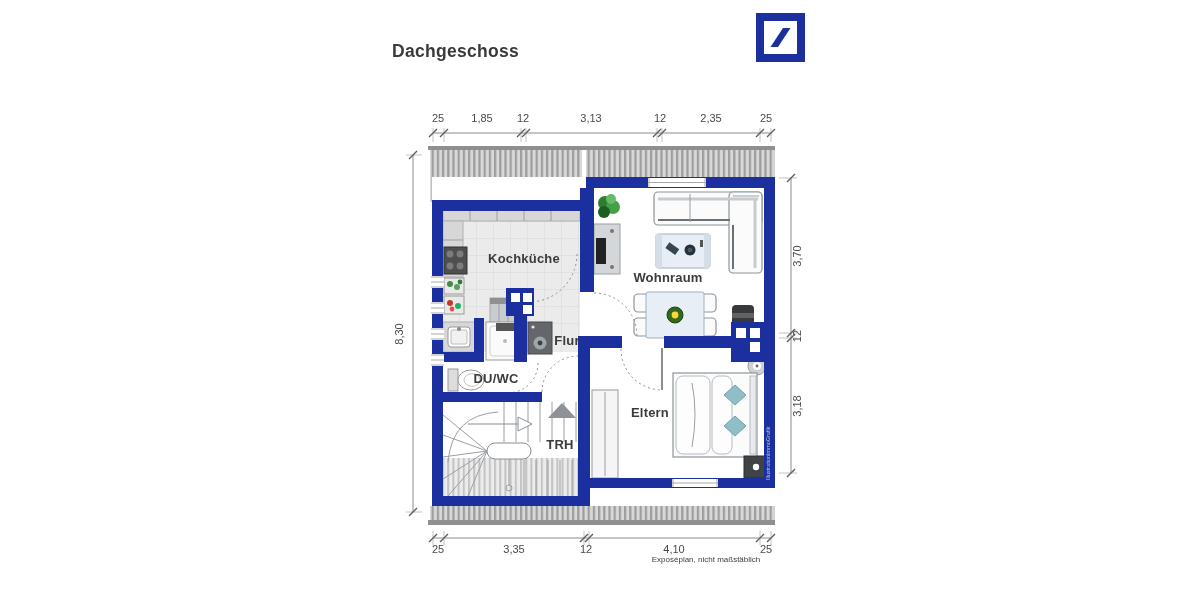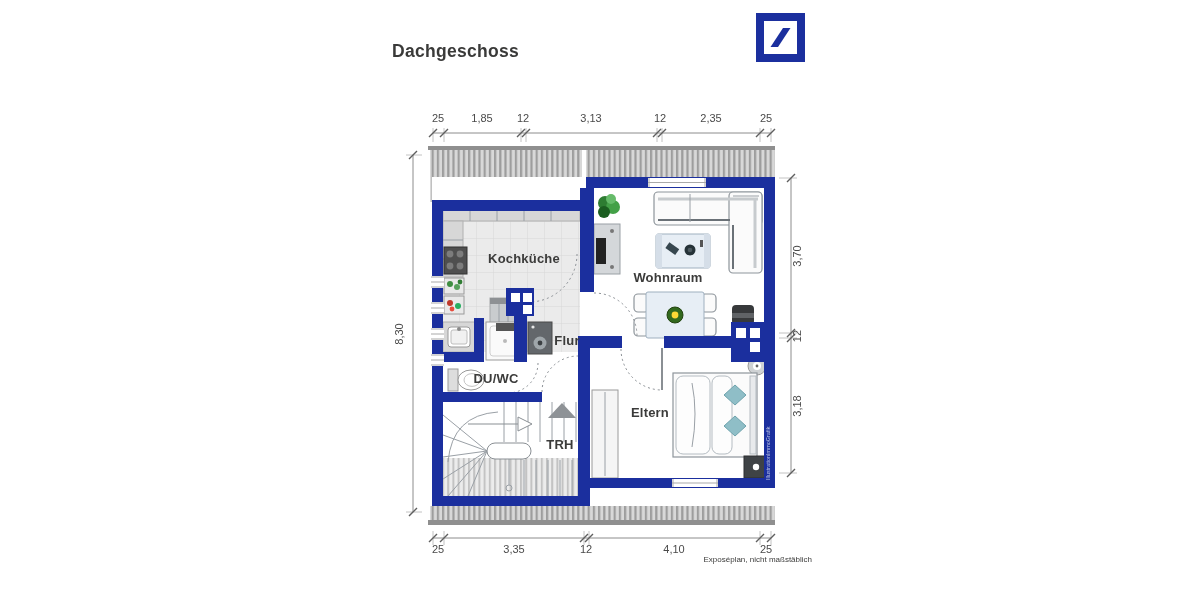--- a/index.html
+++ b/index.html
@@ -4,21 +4,21 @@
 <style>
   :root{ --wall:#1b2f9e; }
   html,body{margin:0;padding:0;background:#fff;}
   .canvas{position:relative;width:1200px;height:600px;background:#fff;overflow:hidden;
           font-family:"Liberation Sans",sans-serif;padding-left:24px;}
   .page-title{position:absolute;left:392px;top:41px;font-size:17.5px;font-weight:700;
               color:#3a3a39;letter-spacing:.3px;}
   .db-logo{position:absolute;left:756px;top:13px;width:49px;height:49px;box-sizing:border-box;
            border:8px solid var(--wall);background:#fff;}
   .db-logo svg{display:block;width:100%;height:100%;}
-  .caption{position:absolute;left:600px;top:555px;width:212px;text-align:right;
+  .caption{position:absolute;left:600px;top:555px;width:212px;text-align:center;
            font-size:8px;color:#3c3c3b;}
   svg.plan{position:absolute;left:0;top:0;}
   
   .wall{fill:var(--wall);}
   .wall-sq{fill:#fff;}
   .win{fill:#fff;}
   .winln{stroke:#a9a9a9;stroke-width:1;}
   .fl{fill:none;stroke:#9aa0a6;stroke-width:1;}
   .fw{fill:#fbfbfb;stroke:#8e959b;stroke-width:1.2;}
   .ft{fill:#e7eef5;stroke:#9fb0bf;stroke-width:1;}

